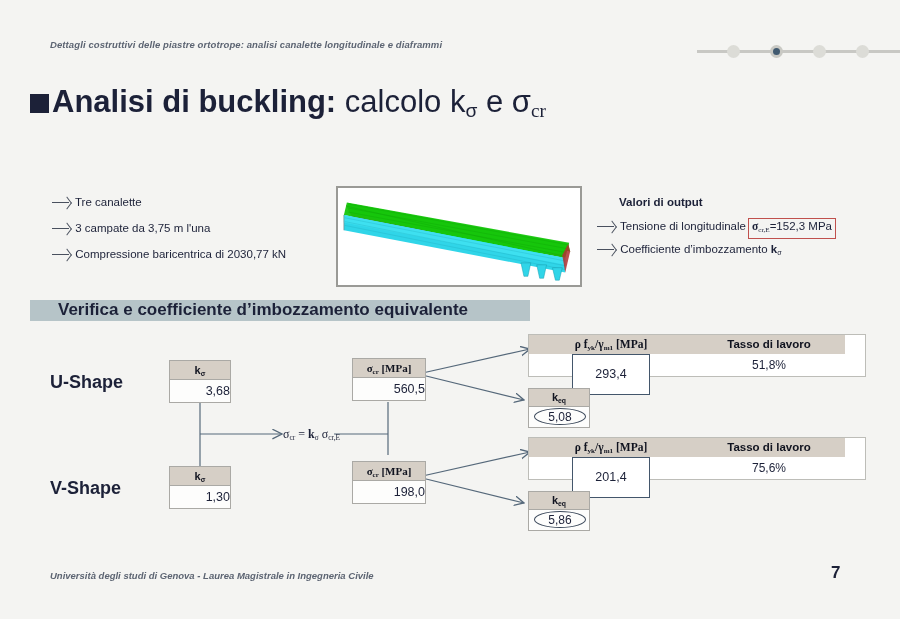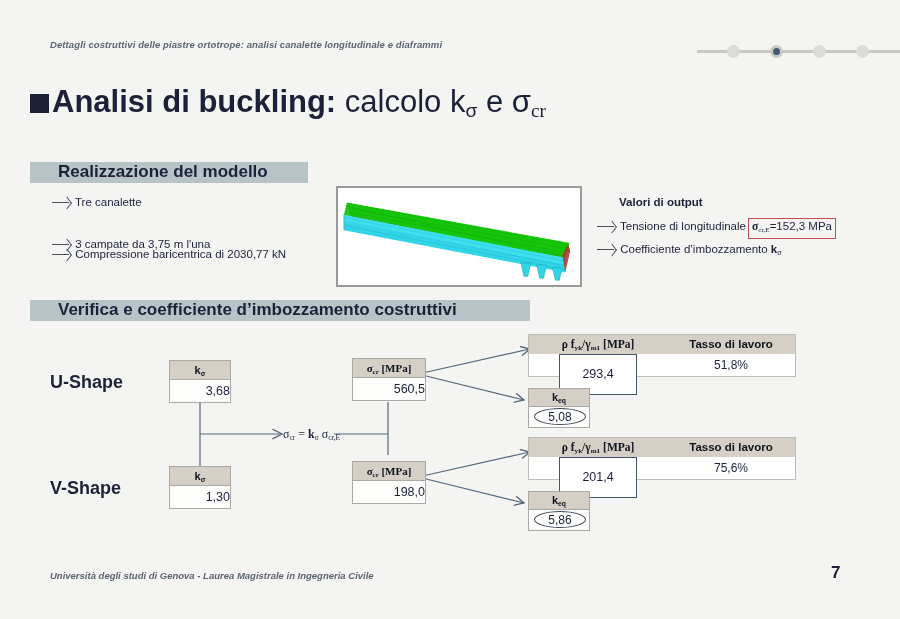--- a/index.html
+++ b/index.html
@@ -136,21 +136,21 @@
   }
   .keqbox .oval{
     position:absolute;left:5px;top:1px;width:52px;height:17px;
     border:1.2px solid #3d4a5c;border-radius:50%;
     font-size:12px;text-align:center;line-height:16px;color:#1c2138;
     box-sizing:border-box;
   }
 
   
   .rtab{
-    position:absolute;width:268px;border:1px solid #bdbdb8;
+    position:absolute;width:338px;border:1px solid #bdbdb8;
     background:#fff;box-sizing:border-box;
   }
   .rtab .tr{display:flex;}
   .rtab .th{
     background:#d6cfc6;height:19px;line-height:19px;
     font-size:11.5px;font-weight:bold;text-align:center;color:#10131f;
     box-sizing:border-box;
   }
   .rtab .td{
     height:22px;line-height:22px;font-size:12px;text-align:center;
@@ -198,30 +198,26 @@
 
   <div class="title-sq"></div>
   <div class="title">
     <b>Analisi di buckling:</b>
     <span class="thin">calcolo</span>
     <span class="thin"><span>k</span><sub>σ</sub></span>
     <span class="thin">e</span>
     <span class="thin"><span>σ</span><sub class="serif">cr</sub></span>
   </div>
 
-  <div class="sec" id="sec1">
-    <div class="bar"></div>
-    <div class="txt">Realizzazione del modello</div>
-  </div>
 
   <div class="bul" style="left:52px;top:196px;">
     <span class="arrowglyph"></span>
     <span>Tre canalette</span>
   </div>
-  <div class="bul" style="left:52px;top:238px;text-align:center;">
+  <div class="bul" style="left:52px;top:222px;text-align:center;">
     <span class="arrowglyph"></span>
     <span>3 campate da 3,75 m l'una</span>
   </div>
   <div class="bul" style="left:52px;top:248px;">
     <span class="arrowglyph"></span>
     <span>Compressione baricentrica di 2030,77 kN</span>
   </div>
 
   <div class="model">
     <svg viewBox="0 0 246 101" preserveAspectRatio="none">
@@ -266,21 +262,21 @@
   </div>
 
   <div class="bul" style="left:597px;top:243px;">
     <span class="arrowglyph"></span>
     <span>Coefficiente d’imbozzamento</span>
     <b>k</b><sub>σ</sub>
   </div>
 
   <div class="sec" id="sec2">
     <div class="bar"></div>
-    <div class="txt">Verifica e coefficiente d’imbozzamento costruttivi</div>
+    <div class="txt">Verifica e coefficiente d’imbozzamento equivalente</div>
   </div>
 
   <svg class="conn">
     <defs>
       <marker id="ah" markerWidth="9" markerHeight="9" refX="8" refY="4" orient="auto">
         <path d="M0,0 L8,4 L0,8" fill="none" stroke="#55687a" stroke-width="1.1"></path>
       </marker>
     </defs>
     <g stroke="#55687a" stroke-width="1.2" fill="none">
 

